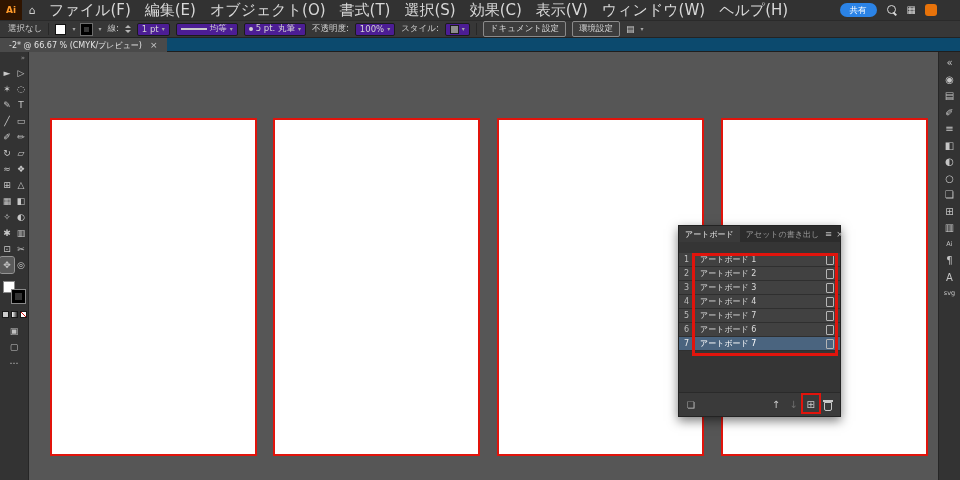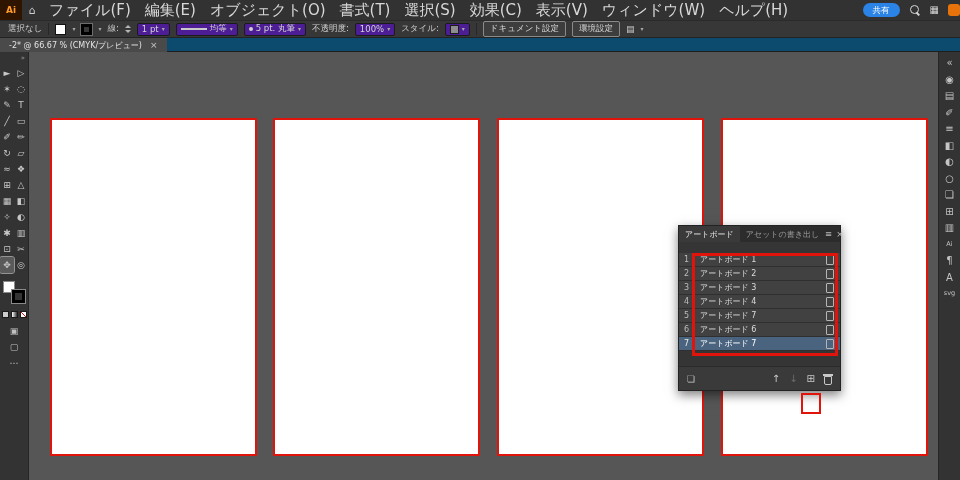--- a/index.html
+++ b/index.html
@@ -12,21 +12,21 @@
   }
   
   .menubar { position:absolute; top:0; left:0; width:960px; height:20px;
     background:#323232; display:flex; align-items:center; z-index:30; }
   .ai-logo { width:22px; height:20px; background:#2f1400; color:#ff9a2a;
     font-weight:bold; font-size:9px; display:flex; align-items:center; justify-content:center; }
   .home-btn { width:20px; height:20px; color:#cfcfcf; font-size:11px;
     display:flex; align-items:center; justify-content:center; }
   .menu-items { display:flex; }
   .menu-items span { color:#d8d8d8; font-size:15px; line-height:20px; padding:0 7px; white-space:nowrap; }
-  .menubar-right { margin-left:auto; display:flex; align-items:center; gap:9px; padding-right:0; }
+  .menubar-right { margin-left:auto; display:flex; align-items:center; gap:9px; padding-right:23px; }
   .share-pill { background:var(--share_blue,#2b83e6); color:#fff; border-radius:9px;
     font-size:8.5px; padding:2px 10px; line-height:10px; }
   .mag { position:relative; width:12px; height:12px; display:inline-block; }
   .mag::before { content:""; position:absolute; width:7px; height:7px;
     border:1.5px solid #d8d8d8; border-radius:50%; left:1px; top:1px; }
   .mag::after { content:""; position:absolute; width:4px; height:1.5px;
     background:#d8d8d8; transform:rotate(45deg); left:7px; top:9px; }
   .grid-glyph { color:#d8d8d8; font-size:10px; line-height:10px; }
   .orange-badge { width:12px; height:12px; border-radius:3px; background:var(--accent_orange,#e8730a); display:inline-block; }
   
@@ -81,21 +81,21 @@
   .rightstrip { position:absolute; top:52px; left:938px; width:22px; height:428px;
     background:#333333; border-left:1px solid #262626; z-index:20;
     display:flex; flex-direction:column; align-items:center; gap:5.5px; padding-top:5px; }
   .rs-icon { color:#c5c5c5; font-size:10px; line-height:11px; }
   .rs-icon.txt { font-size:6.5px; letter-spacing:0; }
   
   .canvas { position:absolute; left:30px; top:52px; width:908px; height:428px; background:#565656; z-index:1; }
   .artboard { position:absolute; top:66px; width:207px; height:338px; background:#ffffff;
     border:2px solid var(--annotation,#e1140c); }
   
-  .panel { position:absolute; left:678px; top:225px; width:163px; height:166px;
+  .panel { position:absolute; left:678px; top:225px; width:163px; height:192px;
     background:#3a3a3a; border:1px solid #232323; box-shadow:0 4px 10px rgba(0,0,0,.5); z-index:25; }
   .panel-tabs { height:16px; background:#2c2c2c; display:flex; align-items:stretch;
     font-size:8px; color:#9c9c9c; }
   .ptab { display:flex; align-items:center; padding:0 6px; white-space:nowrap; }
   .ptab.active { background:#3a3a3a; color:#e6e6e6; }
   .panel-tab-icons { margin-left:auto; display:flex; align-items:center; gap:4px; padding-right:4px;
     color:#bdbdbd; font-size:8.5px; }
   .panel-body { position:absolute; top:16px; left:0; right:0; bottom:24px; background:#353535; padding-top:11px; }
   .prow { height:14px; display:flex; align-items:center; background:#414141;
     border-bottom:1px solid #2f2f2f; font-size:8px; color:#dcdcdc; }

